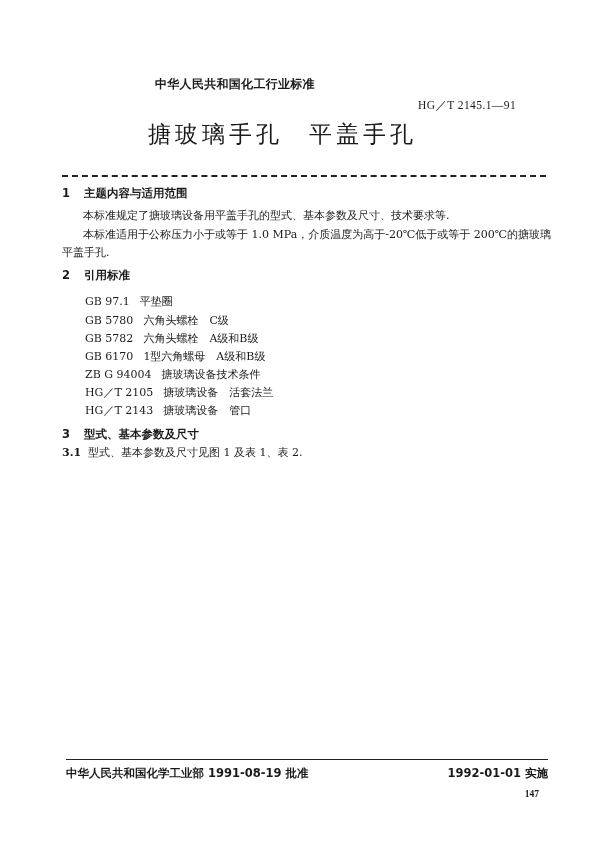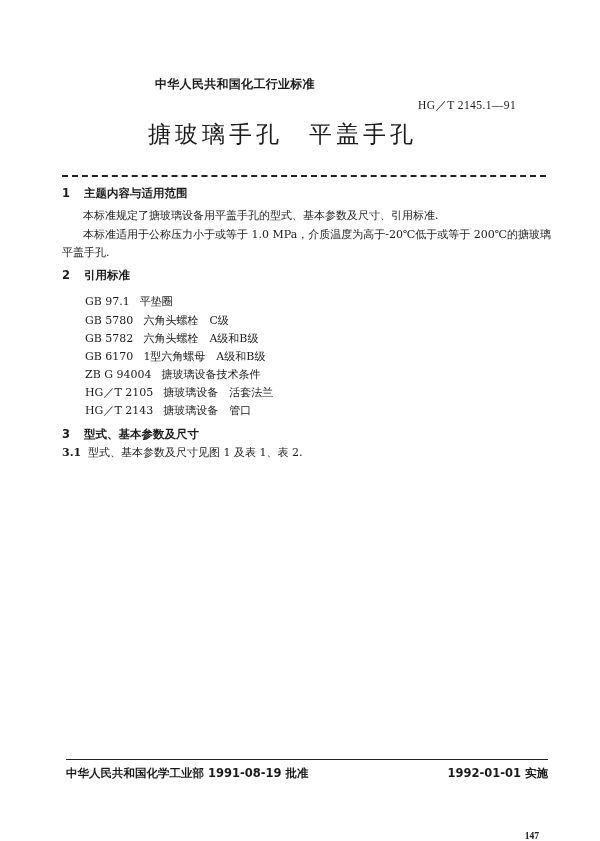--- a/index.html
+++ b/index.html
@@ -51,21 +51,21 @@
   <div class="abs code">HG／T 2145.1—91</div>
   <div class="abs title">
     <span>搪玻璃手孔</span><span class="gap"></span><span>平盖手孔</span>
   </div>
 
   <div class="rule rule-top"></div>
 
   <div class="abs sec" style="left:62px; top:186px;">
     <span class="num">1</span><span>主题内容与适用范围</span>
   </div>
-  <div class="abs body" style="left:83px; top:208px;">本标准规定了搪玻璃设备用平盖手孔的型式、基本参数及尺寸、引用标准.</div>
+  <div class="abs body" style="left:83px; top:208px;">本标准规定了搪玻璃设备用平盖手孔的型式、基本参数及尺寸、技术要求等.</div>
   <div class="abs body" style="left:83px; top:227px;">本标准适用于公称压力小于或等于 1.0 MPa，介质温度为高于-20℃低于或等于 200℃的搪玻璃</div>
   <div class="abs body" style="left:62px; top:245px;">平盖手孔.</div>
 
   <div class="abs sec" style="left:62px; top:268px;">
     <span class="num">2</span><span>引用标准</span>
   </div>
 
   <div class="abs ref" style="top:294px;">
     <span class="c">GB 97.1</span><span class="t">平垫圈</span>
   </div>
@@ -92,15 +92,15 @@
     <span class="num">3</span><span>型式、基本参数及尺寸</span>
   </div>
   <div class="abs body" style="left:62px; top:445px;">
     <span style="display:inline-block; width:26px; font-weight:bold;">3.1</span><span>型式、基本参数及尺寸见图 1 及表 1、表 2.</span>
   </div>
 
   <div class="rule rule-bottom"></div>
 
   <div class="abs foot" style="left:66px; top:766px;">中华人民共和国化学工业部 1991-08-19 批准</div>
   <div class="abs foot" style="right:52px; top:766px;">1992-01-01 实施</div>
-  <div class="abs pageno" style="right:61px; top:789px;margin-top:42px;">147</div>
+  <div class="abs pageno" style="right:61px; top:789px;">147</div>
 
 </div>
 
 </body></html>

